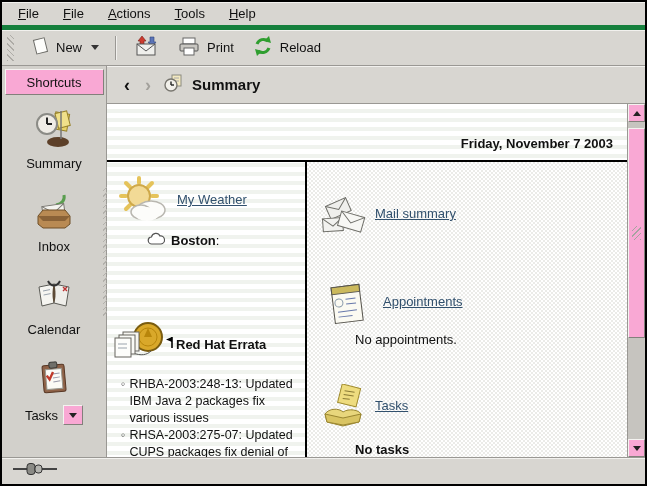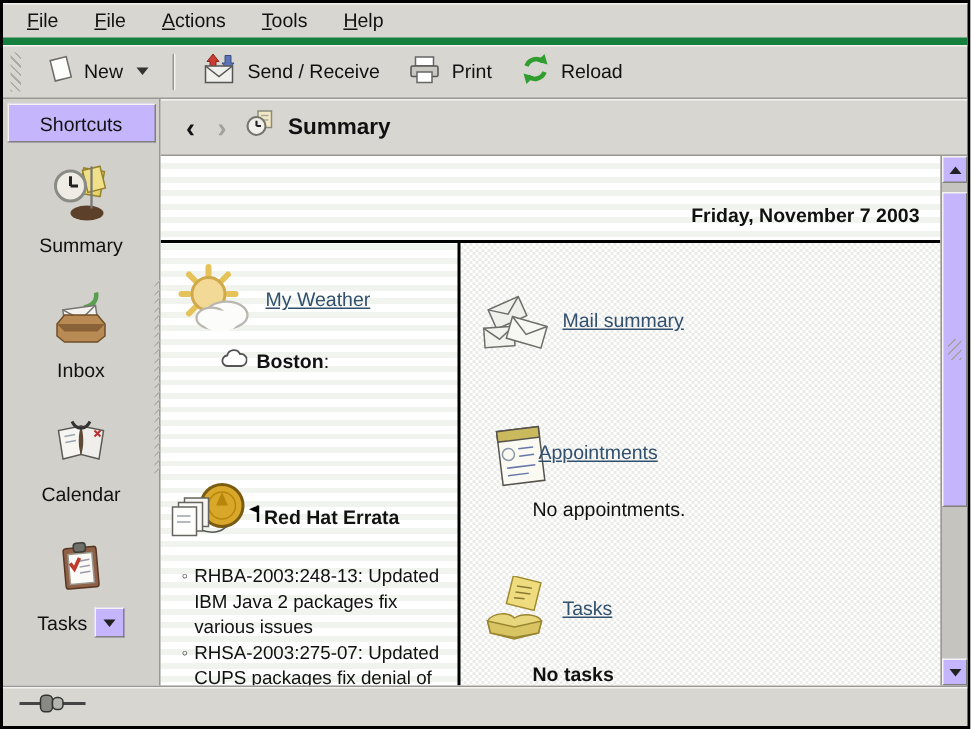--- a/index.html
+++ b/index.html
@@ -24,21 +24,21 @@
             border:1px solid transparent; border-radius:2px; }
   .tb-sep { width:0; height:24px; border-left:1px solid #9a9894; border-right:1px solid #f2f1ee; margin:0 7px; }
   .dd-arrow { width:0; height:0; border-left:4px solid transparent; border-right:4px solid transparent;
               border-top:5px solid #333; margin-left:3px; }
 
   
   .bodyrow { position:relative; display:flex; height:391px; }
 
   .sidebar { width:105px; background:#d2d0cb; border-right:1px solid #9a9894;
              display:flex; flex-direction:column; align-items:center; overflow:hidden; }
-  .raised { background:#c4b5fd; border:1px solid; border-color:#f4f3f0 #82807b #82807b #f4f3f0; }
+  .raised { background:#f9a8d4; border:1px solid; border-color:#f4f3f0 #82807b #82807b #f4f3f0; }
   .shortcuts-btn { width:99px; height:26px; margin-top:3px; font-size:13px;
                    display:flex; align-items:center; justify-content:center; }
   .sb-items { display:flex; flex-direction:column; align-items:center; margin-top:14px; gap:21px; }
   .sb-item { display:flex; flex-direction:column; align-items:center; gap:4px; font-size:13px; }
   .sb-tasks-row { display:flex; align-items:center; gap:5px; }
   .combo-btn { width:20px; height:20px; display:flex; align-items:center; justify-content:center; }
   .combo-tri { width:0; height:0; border-left:4px solid transparent; border-right:4px solid transparent;
                border-top:5px solid #222; }
   .pane-grip { position:absolute; left:101px; top:120px; width:7px; height:130px;
                background:repeating-linear-gradient(135deg,transparent 0 3px,#b2b0ab 3px 4px); }
@@ -121,21 +121,20 @@
     <div class="tb-sep"></div>
     <div class="tb-btn">
       <span>
         <svg width="26" height="22" viewBox="0 0 26 22">
           <polygon points="9,1 13,6 11,6 11,11 7,11 7,6 5,6" fill="#cc3b2f" stroke="#7a1f18" stroke-width="0.6"></polygon>
           <polygon points="17,2 21,2 21,7 23,7 19,12 15,7 17,7" fill="#5b74b8" stroke="#2f4579" stroke-width="0.6"></polygon>
           <rect x="4" y="9" width="18" height="11" fill="#efefec" stroke="#555"></rect>
           <polyline points="4,9 13,16 22,9" fill="none" stroke="#555"></polyline>
         </svg>
       </span>
-      <span>Send / Receive</span>
     </div>
     <div class="tb-btn">
       <span>
         <svg width="24" height="20" viewBox="0 0 24 20">
           <rect x="6" y="2" width="12" height="6" fill="#fff" stroke="#666"></rect>
           <rect x="3" y="8" width="18" height="7" rx="1" fill="#c9c7c2" stroke="#555"></rect>
           <rect x="7" y="12" width="10" height="7" fill="#fff" stroke="#666"></rect>
         </svg>
       </span>
       <span>Print</span>
@@ -346,21 +345,21 @@
                 <rect x="8" y="6" width="28" height="36" fill="#fbfaf2" stroke="#55534c"></rect>
                 <rect x="8" y="6" width="28" height="7" fill="#cbb95d" stroke="#55534c"></rect>
                 <circle cx="14" cy="22" r="4" fill="none" stroke="#8899aa"></circle>
                 <line x1="21" y1="19" x2="31" y2="19" stroke="#6677aa"></line>
                 <line x1="21" y1="24" x2="31" y2="24" stroke="#6677aa"></line>
                 <line x1="12" y1="31" x2="31" y2="31" stroke="#6677aa"></line>
                 <line x1="12" y1="36" x2="26" y2="36" stroke="#6677aa"></line>
               </g>
             </svg>
           </span>
-          <span class="abs seclink" style="left:252px; top:190px;">Appointments</span>
+          <span class="abs seclink" style="left:276px; top:190px;">Appointments</span>
           <span class="abs plain" style="left:248px; top:228px;">No appointments.</span>
 
           <span class="abs" style="left:212px; top:280px;">
             <svg width="48" height="46" viewBox="0 0 48 46">
               <g transform="rotate(14 30 14)">
                 <rect x="20" y="2" width="19" height="19" fill="#eedc7f" stroke="#a08c2e"></rect>
                 <line x1="24" y1="8" x2="34" y2="7" stroke="#8a7a35"></line>
                 <line x1="24" y1="12" x2="34" y2="11" stroke="#8a7a35"></line>
                 <line x1="24" y1="16" x2="31" y2="15" stroke="#8a7a35"></line>
               </g>

